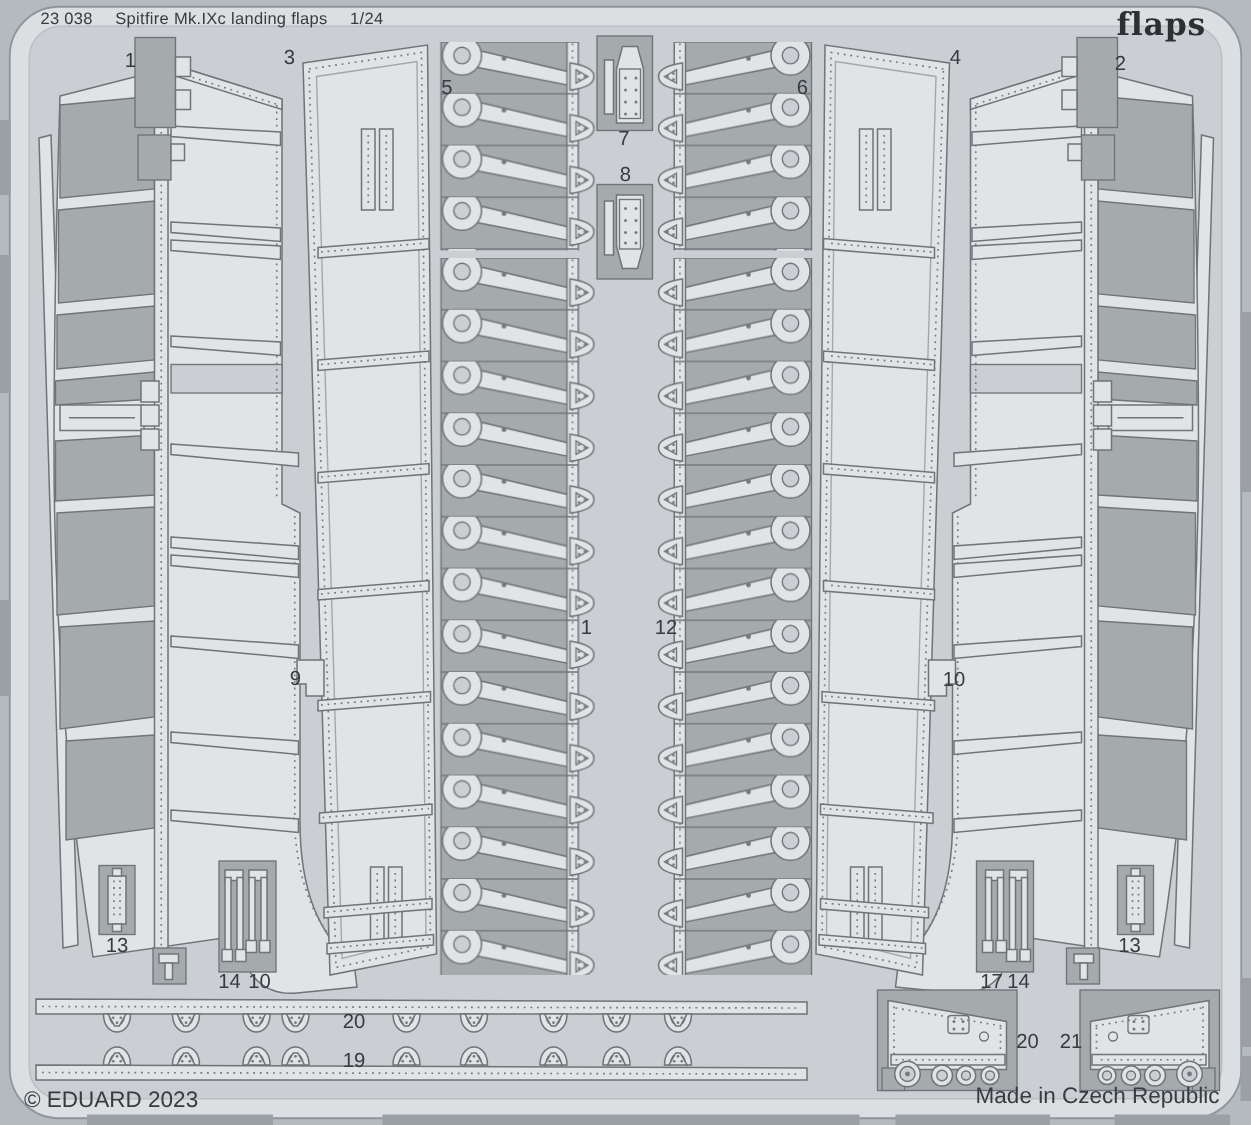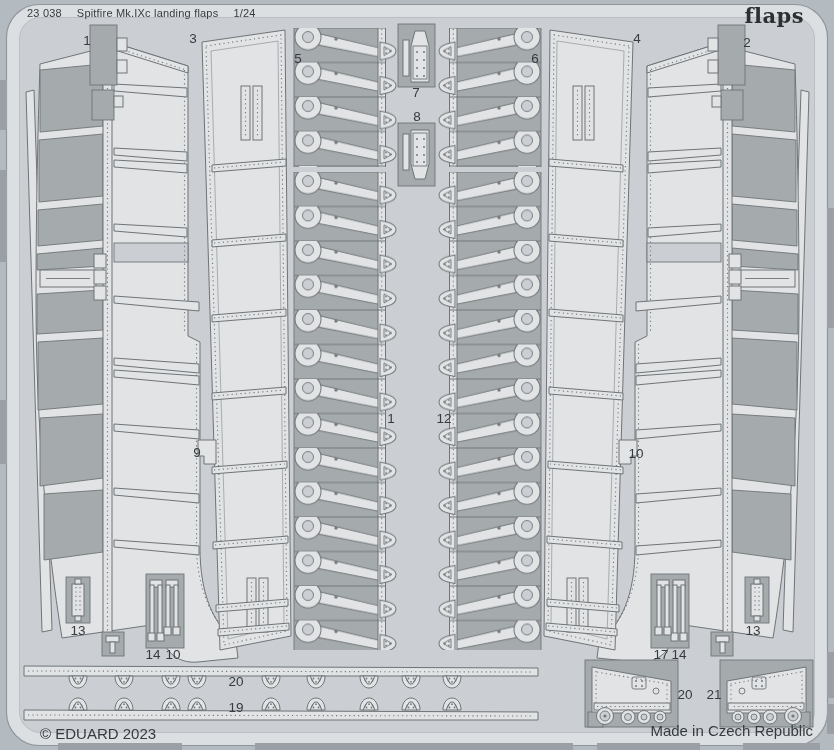--- a/index.html
+++ b/index.html
@@ -20,21 +20,21 @@
   .pd{fill:var(--part_dark);stroke:var(--outline);stroke-width:.9}
   .ib2{fill:var(--inner_bg);stroke:var(--outline);stroke-width:.9}
   .ln{fill:none;stroke:var(--outline);stroke-width:.9}
   .dots{fill:none;stroke:var(--dot);stroke-width:1.1;stroke-dasharray:1.2 3.2}
   .dk{fill:var(--dot)}
   .txt{position:absolute;color:var(--text);white-space:nowrap;}
   #hdr{left:27px;top:7px;font-size:11px;font-weight:normal;letter-spacing:.2px;}
   #hdr span{margin-right:15px;}
   #logo{right:30px;top:3px;font-family:"DejaVu Serif",serif;font-weight:bold;
         font-size:21px;letter-spacing:.5px;color:#2c3033;}
-  #copy{left:40px;top:725px;font-size:15px;}
+  #copy{left:16px;top:725px;font-size:15px;}
   #madein{right:21px;top:722px;font-size:15px;}
   .pn{position:absolute;transform:translate(-50%,-50%);font-size:13.5px;color:var(--text);}
 </style>
 </head>
 <body>
 
 <div id="stage">
 
 <svg width="834" height="750" viewBox="0 0 834 750">
   <defs>

